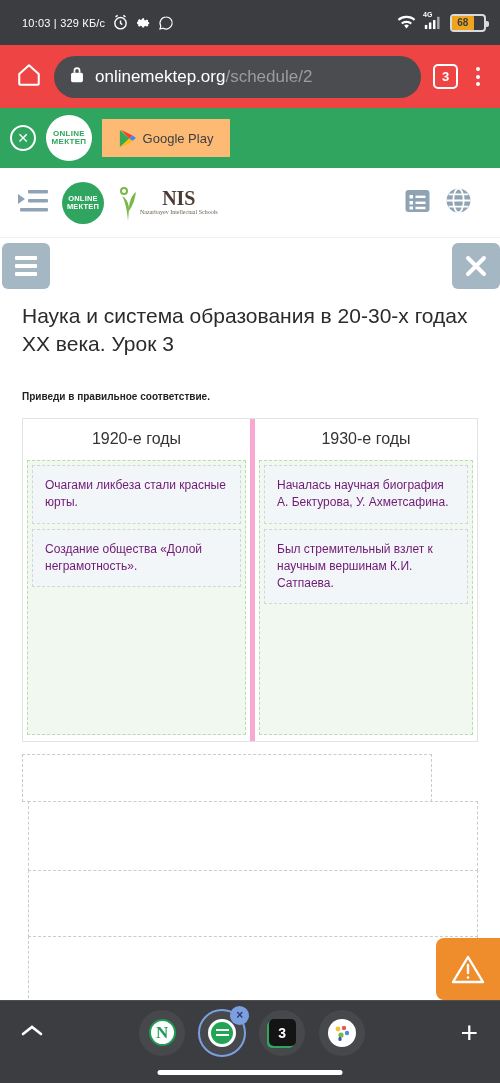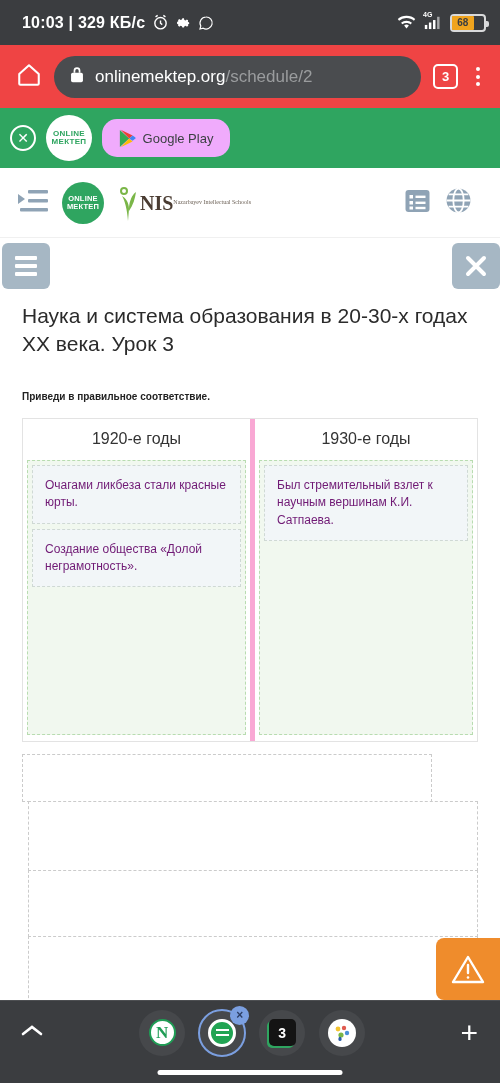--- a/index.html
+++ b/index.html
@@ -15,21 +15,21 @@
   .statusbar {
     height: 45px;
     background: #3b3d40;
     display: flex;
     align-items: center;
     justify-content: space-between;
     padding: 0 14px 0 22px;
     color: #ffffff;
   }
   .sb-left { display: flex; align-items: center; gap: 7px; }
-  .sb-clock { font-size: 16px; font-weight: bold; letter-spacing: .2px; white-space: nowrap; }
+  .sb-clock { font-size: 11px; font-weight: normal; letter-spacing: .2px; white-space: nowrap; }
   .sb-icon { display: inline-flex; align-items: center; justify-content: center; }
   .sb-right { display: flex; align-items: center; gap: 8px; }
   .battery {
     width: 36px; height: 18px;
     border: 2px solid #d9dadb;
     border-radius: 4px;
     position: relative;
     display: flex; align-items: center;
   }
   .battery::after {
@@ -95,21 +95,21 @@
   .om-circle {
     width: 46px; height: 46px; border-radius: 50%;
     background: #fff; flex: none;
     display: flex; flex-direction: column;
     align-items: center; justify-content: center;
     line-height: 1.05;
   }
   .om-circle span { font-size: 8px; font-weight: bold; color: #2fa560; letter-spacing: .3px; }
   .banner-text { flex: 1; color: #fff; font-size: 13.5px; line-height: 1.35; }
   .gp-btn {
-    background: #f0abfc; border-radius: 15px;
+    background: #fdba74; border-radius: 0;
     height: 38px; width: 128px;
     display: flex; align-items: center; justify-content: center; gap: 7px;
     flex: none;
   }
   .gp-label { font-size: 13px; color: #3c4043; }
 
   
   .siteheader {
     height: 70px;
     background: #ffffff;
@@ -121,21 +121,21 @@
   }
   .hdr-spacer { flex: 1; }
   .om-circle-sm {
     width: 42px; height: 42px; border-radius: 50%;
     background: #2fa560; flex: none;
     display: flex; flex-direction: column;
     align-items: center; justify-content: center; line-height: 1.05;
   }
   .om-circle-sm span { font-size: 7.5px; font-weight: bold; color: #ffffff; letter-spacing: .2px; }
   .nis { display: flex; align-items: center; gap: 2px; }
-  .nis-text { display: flex; flex-direction: row; align-items: center; line-height: 1; }
+  .nis-text { display: flex; flex-direction: column; align-items: center; line-height: 1; }
   .nis-text .nis-big { font-family: "Liberation Serif", serif; font-size: 20px; font-weight: bold; color: #4a3c32; }
   .nis-text .nis-small { font-family: "Liberation Serif", serif; font-size: 6px; color: #6d6257; text-align: center; line-height: 1.25; margin-top: 1px; }
   .hdr-icon { color: #8fa3b5; flex: none; }
 
   
   .togglerow {
     height: 56px;
     display: flex;
     align-items: center;
     justify-content: space-between;
@@ -442,20 +442,21 @@
     <div class="match-col">
       <div class="col-head">1920-е годы</div>
       <div class="dropzone">
         <div class="card">Очагами ликбеза стали красные юрты.</div>
         <div class="card">Создание общества «Долой неграмотность».</div>
       </div>
     </div>
     <div class="match-col">
       <div class="col-head">1930-е годы</div>
       <div class="dropzone tall">
+        <div class="card">Началась научная биография А. Бектурова, У. Ахметсафина.</div>
         <div class="card">Был стремительный взлет к научным вершинам К.И. Сатпаева.</div>
       </div>
     </div>
   </div>
 
   <div class="empty-zone">
     <div class="empty-box b1"></div>
     <div class="empty-box b2"></div>
     <div class="empty-box b3"></div>
     <div class="empty-box b4"></div>

